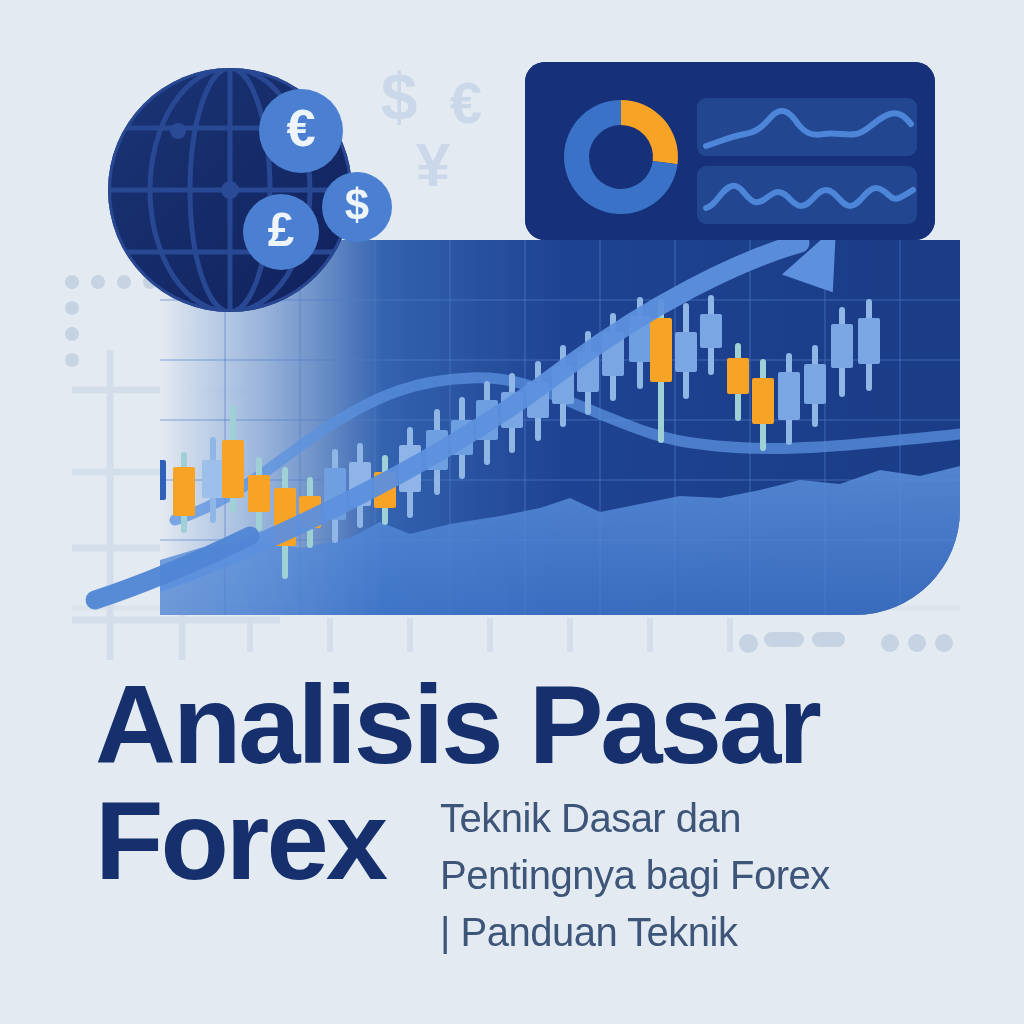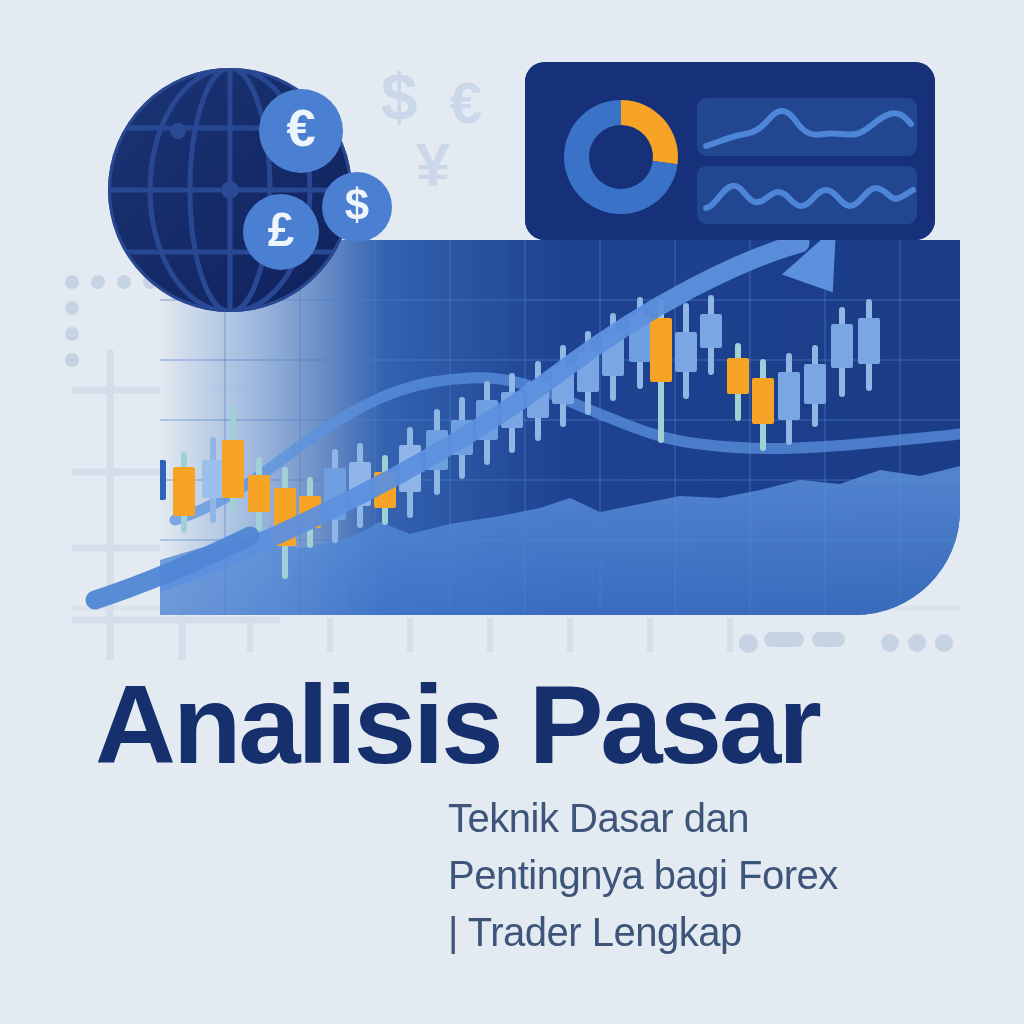--- a/index.html
+++ b/index.html
@@ -28,21 +28,20 @@
   #title1{left:95px;top:14px;}
   #title2{left:95px;top:130px;}
   .sub-line{
     position:absolute;
     color:#3d5579;
     font-weight:400;
     font-size:40px;
     line-height:1;
     white-space:nowrap;
     letter-spacing:-0.5px;
-    margin-left:8px;
   }
   #sub1{left:440px;top:143px;}
   #sub2{left:440px;top:200px;}
   #sub3{left:440px;top:257px;}
 </style>
 </head>
 <body>
 
 <div id="stage">
 
@@ -286,18 +285,19 @@
         <rect x="764" y="632" width="40" height="15" rx="7.5" fill="#c6d3e3"></rect>
         <rect x="812" y="632" width="33" height="15" rx="7.5" fill="#c6d3e3"></rect>
         <rect x="881" y="634" width="18" height="18" rx="9" fill="#c6d3e3"></rect>
         <rect x="908" y="634" width="18" height="18" rx="9" fill="#c6d3e3"></rect>
         <rect x="935" y="634" width="18" height="18" rx="9" fill="#c6d3e3"></rect>
       </g>
   </svg>
 
   <div id="headline">
     <div class="title-line" id="title1">Analisis Pasar</div>
+    <div class="title-line" id="title2">Forex</div>
     <div class="sub-line" id="sub1">Teknik Dasar dan</div>
     <div class="sub-line" id="sub2">Pentingnya bagi Forex</div>
-    <div class="sub-line" id="sub3">| Trader Lengkap</div>
+    <div class="sub-line" id="sub3">| Panduan Teknik</div>
   </div>
 
 </div>
 
 </body></html>

